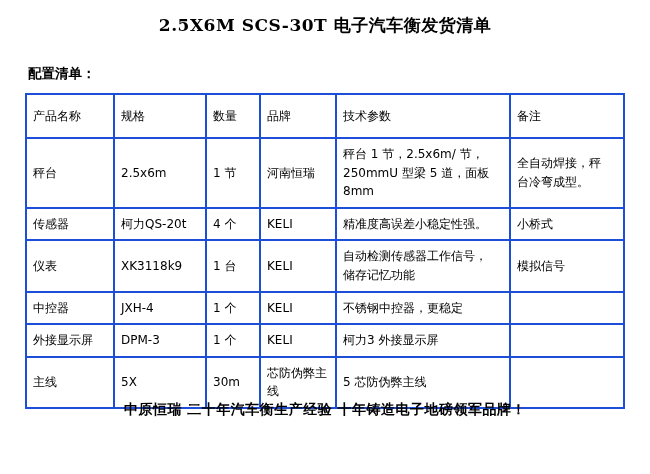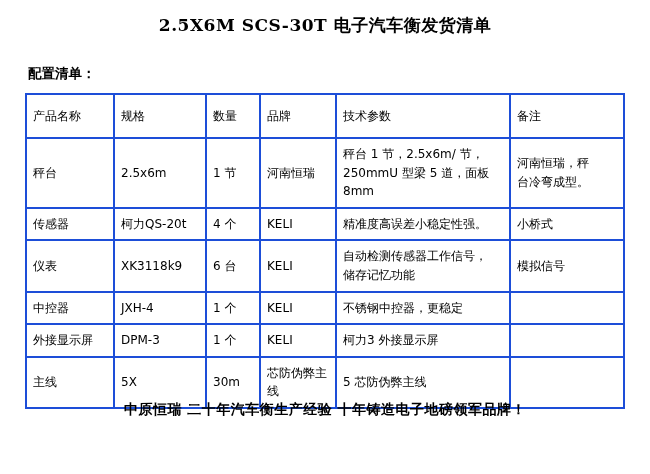--- a/index.html
+++ b/index.html
@@ -105,35 +105,35 @@
       </tr>
     </thead>
     <tbody>
       <tr>
         <td>秤台</td>
         <td>2.5x6m</td>
         <td>1 节</td>
         <td>河南恒瑞</td>
         <td class="cell-multiline">秤台 1 节，2.5x6m/ 节，
 250mmU 型梁 5 道，面板 8mm</td>
-        <td class="cell-multiline">河南恒瑞，秤
+        <td class="cell-multiline">全自动焊接，秤
 台冷弯成型。</td>
       </tr>
       <tr>
         <td>传感器</td>
         <td>柯力QS-20t</td>
         <td>4 个</td>
         <td>KELI</td>
         <td class="cell-multiline">精准度高误差小稳定性强。</td>
         <td class="cell-multiline">小桥式</td>
       </tr>
       <tr>
         <td>仪表</td>
         <td>XK3118k9</td>
-        <td>6 台</td>
+        <td>1 台</td>
         <td>KELI</td>
         <td class="cell-multiline">自动检测传感器工作信号，
 储存记忆功能</td>
         <td class="cell-multiline">模拟信号</td>
       </tr>
       <tr>
         <td>中控器</td>
         <td>JXH-4</td>
         <td>1 个</td>
         <td>KELI</td>

